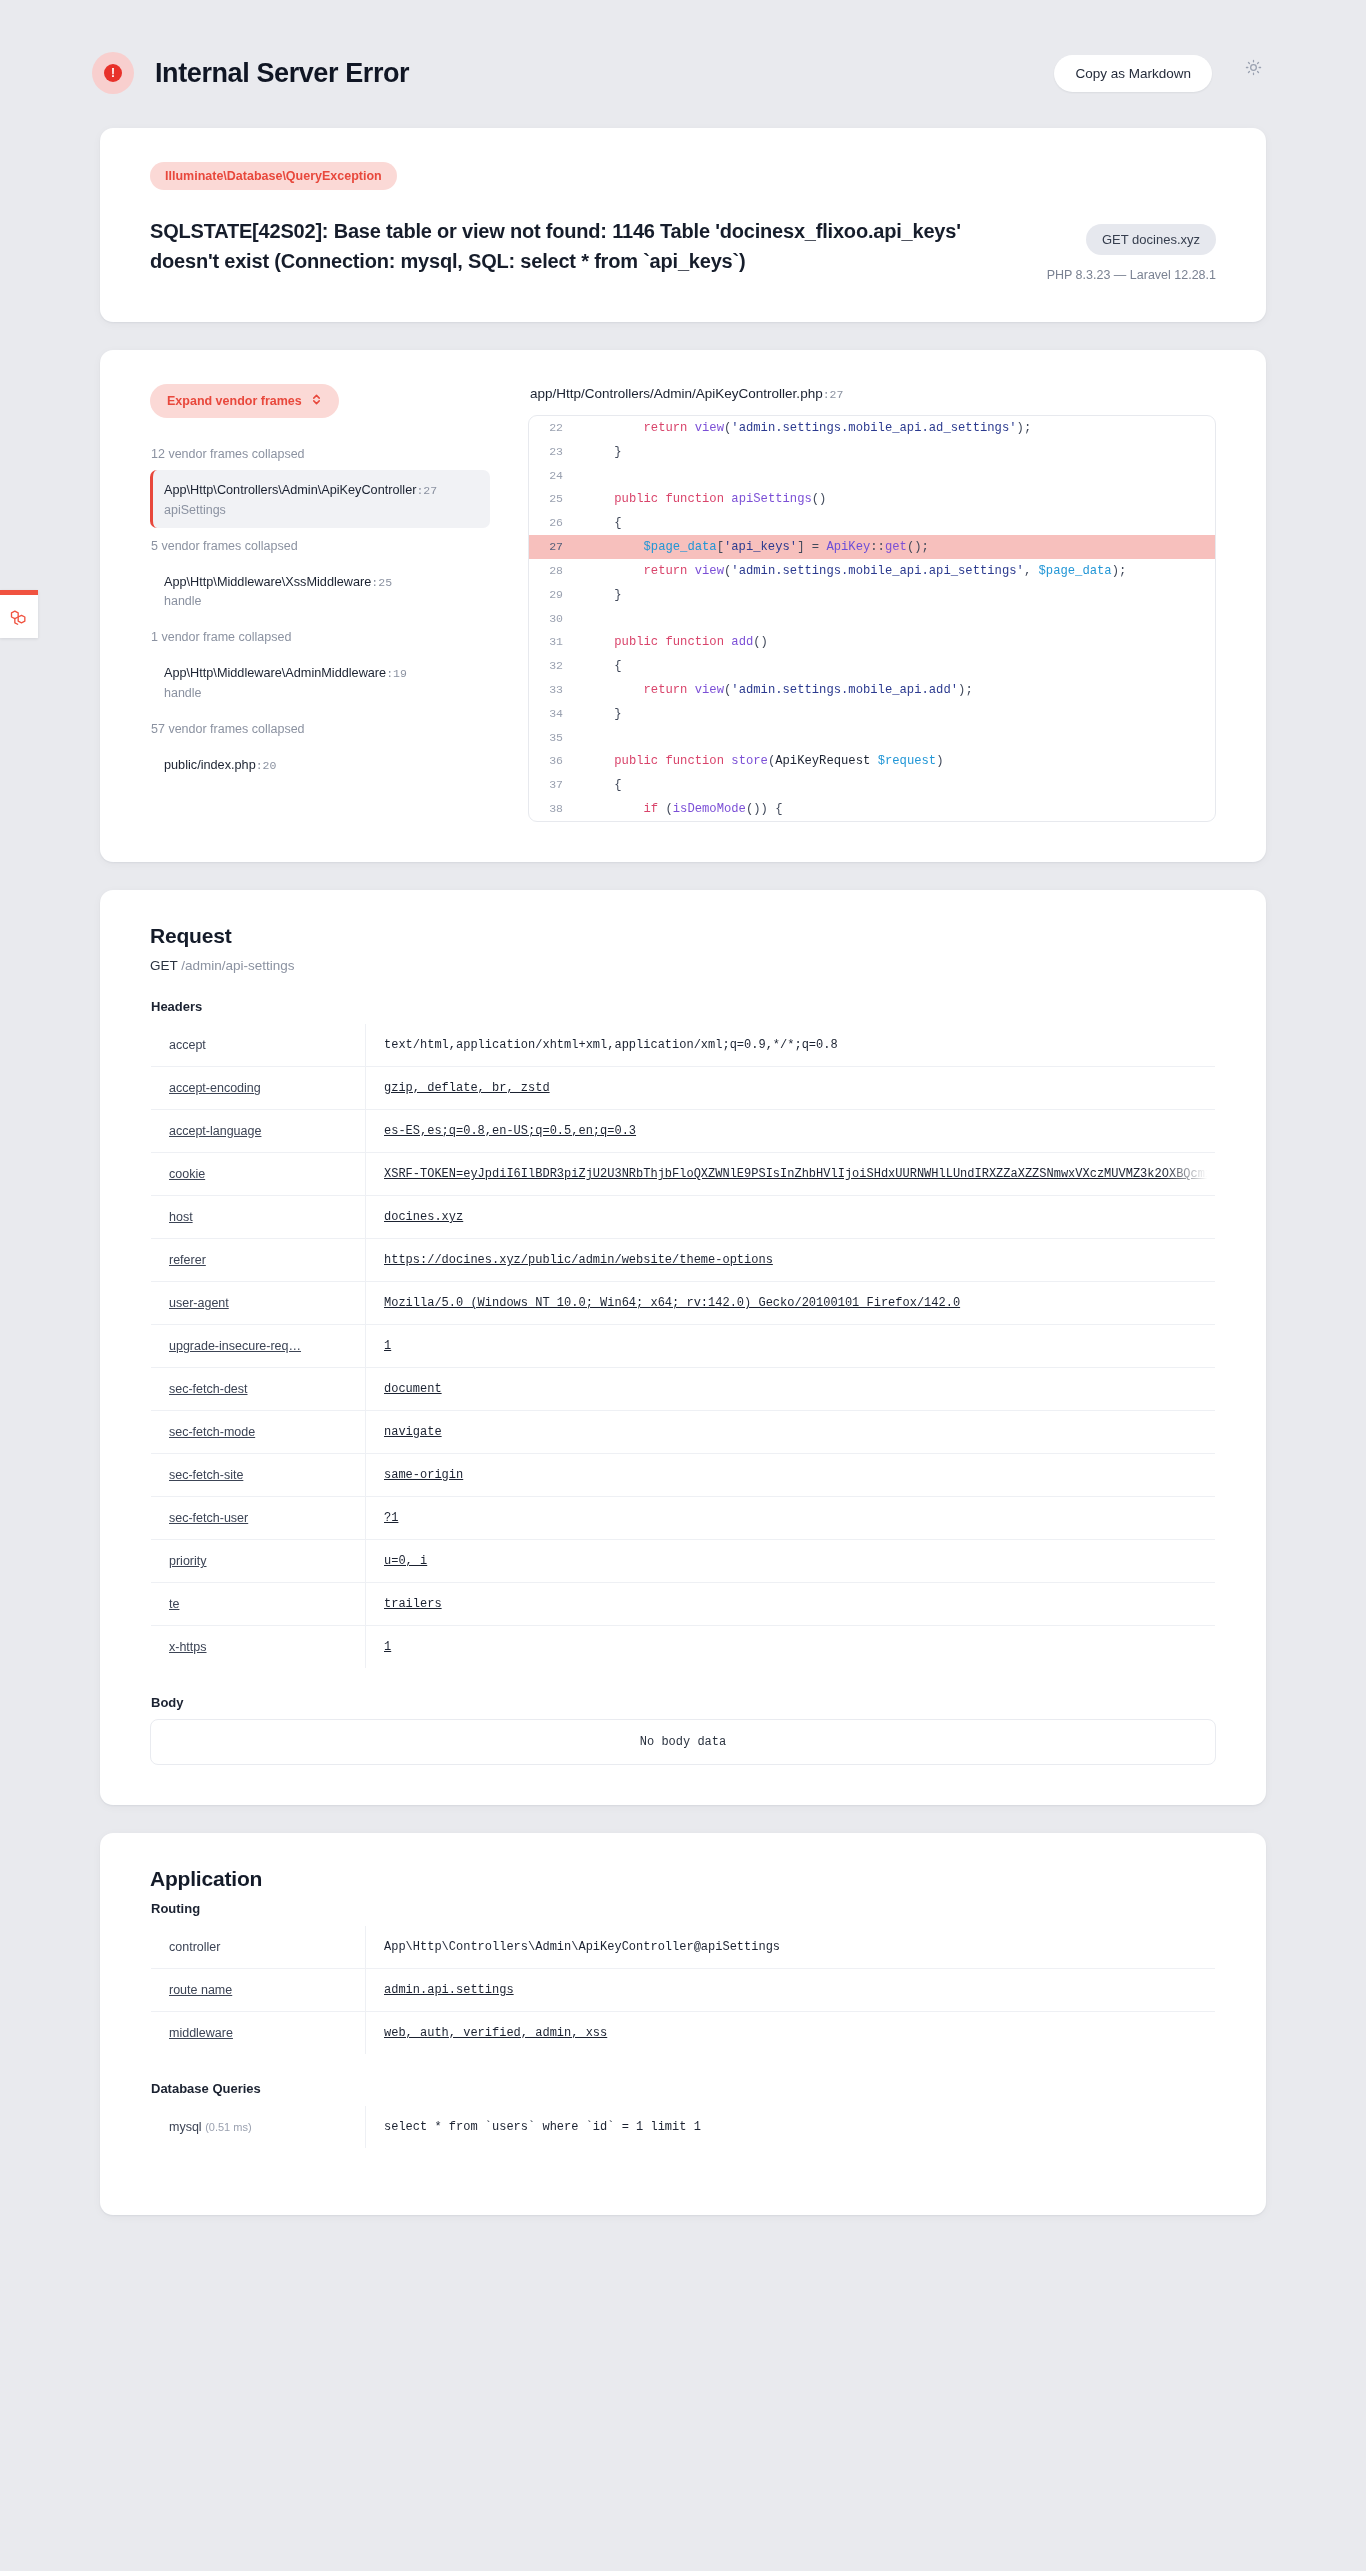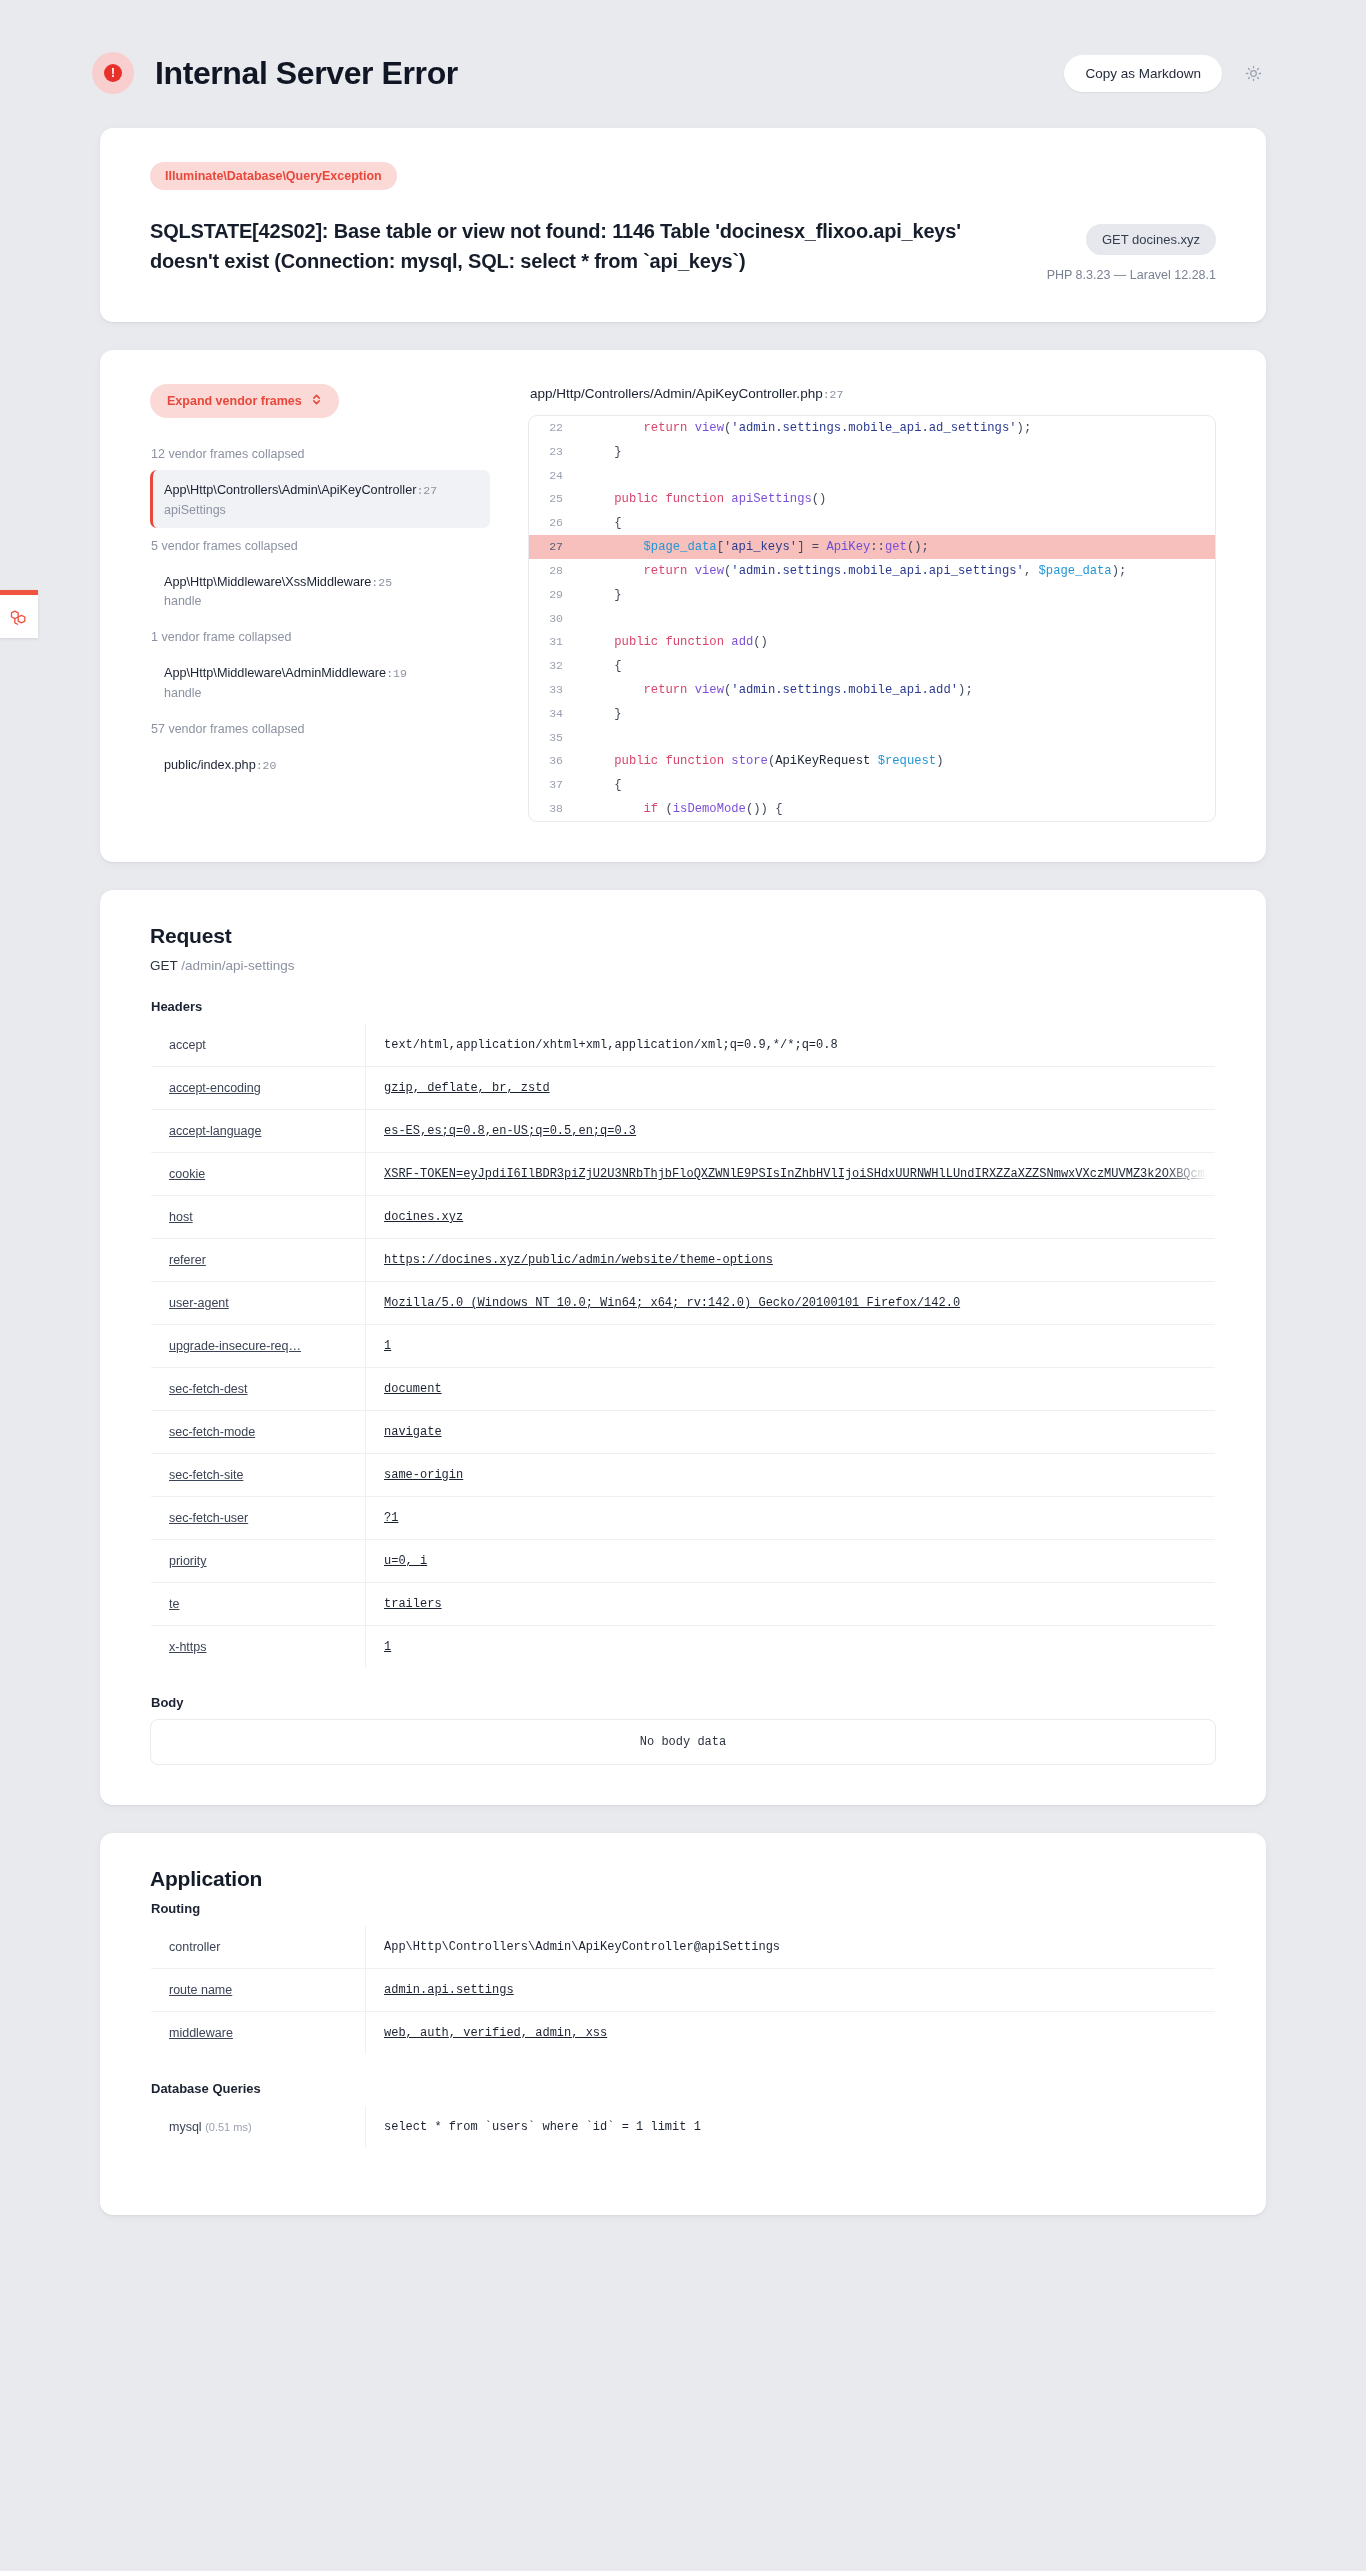--- a/index.html
+++ b/index.html
@@ -38,24 +38,24 @@
     flex: 0 0 auto;
   }
   .err-badge .dot {
     width: 18px; height: 18px; border-radius: 50%;
     background: #e8312a;
     display: flex; align-items: center; justify-content: center;
     color: #fff; font-size: 12px; font-weight: bold; line-height: 1;
   }
   .topbar h1 {
     margin: 0 0 0 21px;
-    font-size: 32px; font-weight: 700; letter-spacing: -.4px;
+    font-size: 27px; font-weight: 700; letter-spacing: -.4px;
     color: #101624;
   }
-  .topbar-actions { margin-left: auto; display: flex; align-items: center; gap: 18px; }
+  .topbar-actions { margin-left: auto; display: flex; gap: 28px; }
   .btn-copy {
     background: #ffffff; border: none; border-radius: 999px;
     padding: 11px 21px; font-size: 13.5px; color: #252c3b;
     font-family: "Liberation Sans", sans-serif;
     box-shadow: 0 1px 2px rgba(20,25,40,.07);
     cursor: pointer;
   }
   .theme-toggle {
     width: 26px; height: 26px; display:flex; align-items:center; justify-content:center;
     cursor: pointer; color: #9aa1b0;

